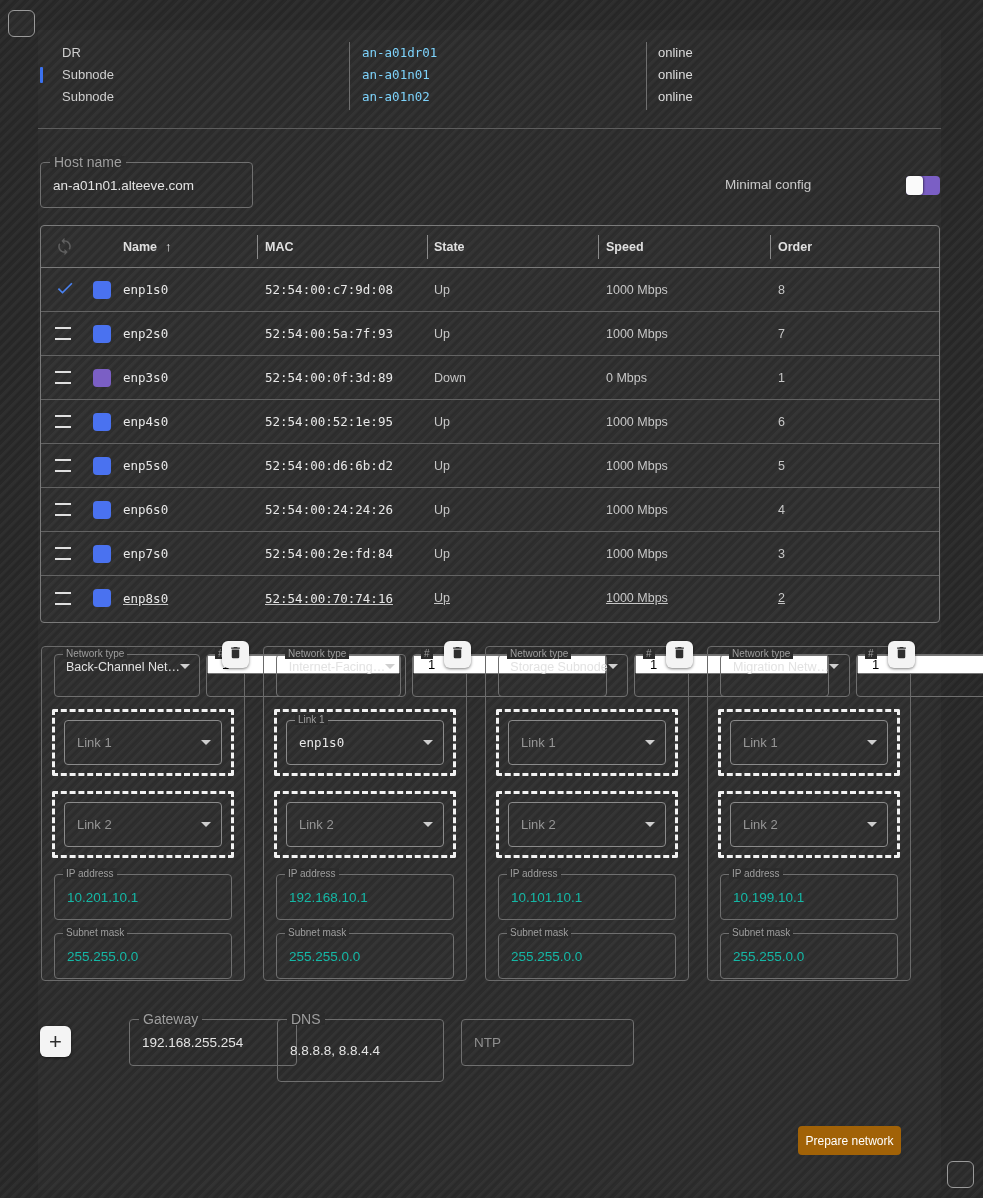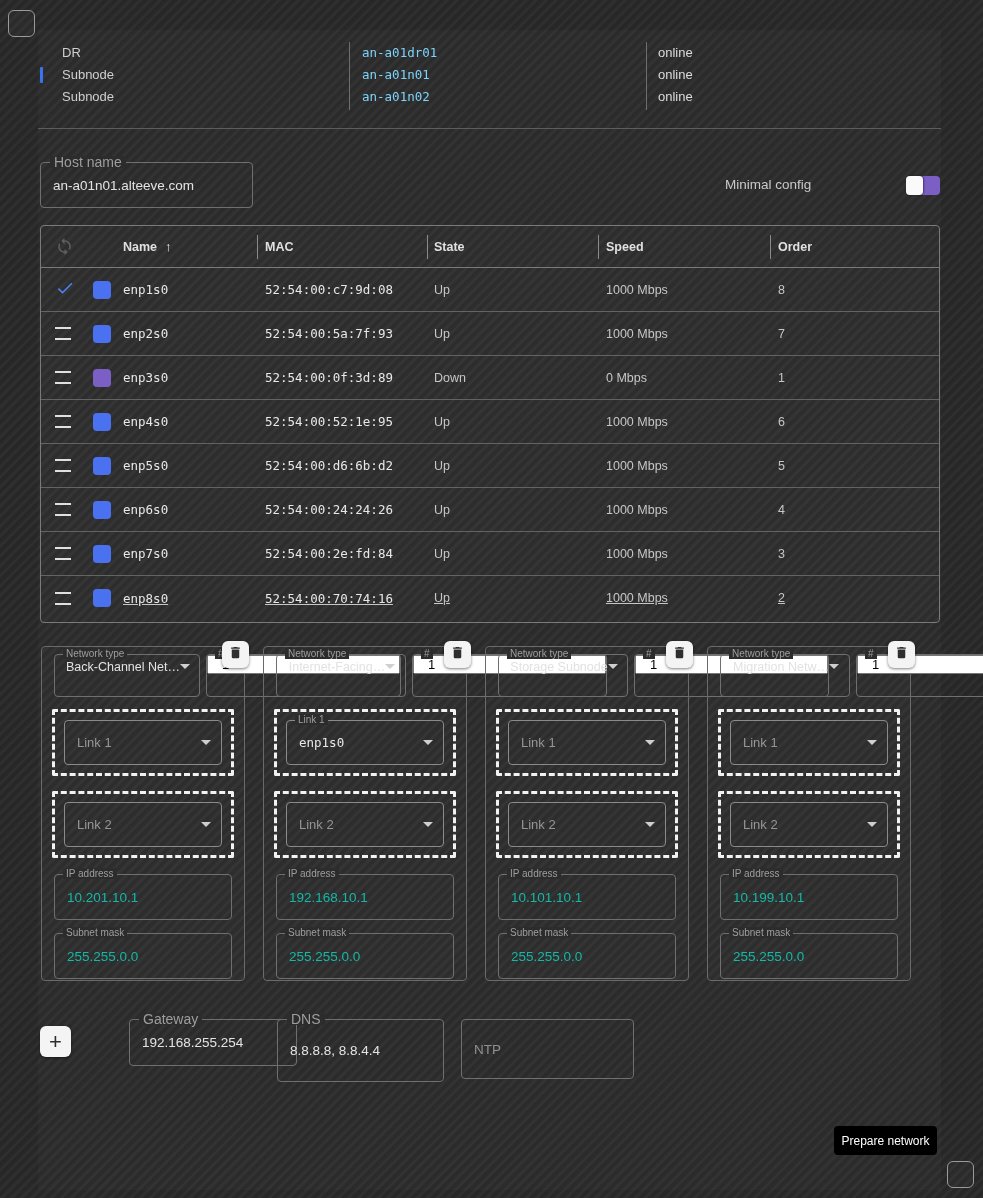--- a/index.html
+++ b/index.html
@@ -70,21 +70,21 @@
   .linksel{position:absolute;left:9px;right:9px;top:8px;height:45px;border:1px solid #8a8a8a;border-radius:4px;display:flex;align-items:center;justify-content:space-between;padding:0 10px 0 12px;box-sizing:border-box;cursor:pointer;}
   .linksel .ph{font-size:13px;color:#969696;}
   .linksel .val{font-size:12.5px;color:#e8e8e8;font-family:"DejaVu Sans Mono",monospace;}
   .cardfield{position:relative;margin:0 12px;height:46px;border:1px solid #6f6f6f;border-radius:4px;box-sizing:border-box;}
   .cf1{margin-top:16px;}
   .cf2{margin-top:13px;}
   .cardfield input{background:transparent;border:none;outline:none;color:#14b8a6;font-size:13.5px;padding:0 12px;width:100%;height:100%;box-sizing:border-box;font-family:"Liberation Sans",sans-serif;}
 
   
   .plusbtn{left:40px;top:1026px;width:31px;height:31px;background:#f4f4f4;border-radius:6px;display:flex;align-items:center;justify-content:center;color:#2e2e2e;font-size:22px;font-weight:400;cursor:pointer;box-shadow:0 1px 3px rgba(0,0,0,.5);line-height:1;}
-  .preparebtn{left:834px;top:1126px;width:103px;height:29px;background:#000000;border:none;border-radius:4px;color:#fff;font-size:12px;font-family:"Liberation Sans",sans-serif;cursor:pointer;}
+  .preparebtn{left:798px;top:1126px;width:103px;height:29px;background:#a16207;border:none;border-radius:4px;color:#fff;font-size:12px;font-family:"Liberation Sans",sans-serif;cursor:pointer;}
 </style>
 </head>
 <body>
 
 <div class="abs panel"></div>
 
 <div class="abs corner-sq" style="left:8px;top:10px;"></div>
 <div class="abs corner-sq" style="left:947px;top:1161px;"></div>
 
 <div class="abs nodelist">
@@ -386,17 +386,17 @@
   <span>+</span>
 </div>
 <div class="field" style="left:90px;top:1019px;width:168px;height:47px;margin-left:39px;">
   <label>Gateway</label>
   <input type="text" value="192.168.255.254" style="">
 </div>
 <div class="field" style="left:277px;top:1019px;width:167px;height:63px;">
   <label>DNS</label>
   <input type="text" value="8.8.8.8, 8.8.4.4" style="">
 </div>
-<div class="field" style="left:461px;top:1019px;width:173px;height:60px;">
+<div class="field" style="left:461px;top:1019px;width:173px;height:47px;">
   <input type="text" placeholder="NTP" style="">
 </div>
 
 <button class="abs preparebtn">Prepare network</button>
 
 </body></html>

